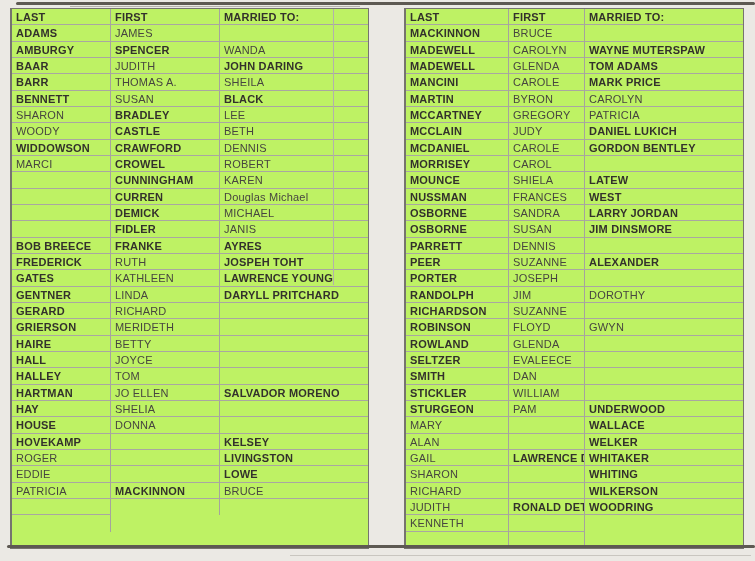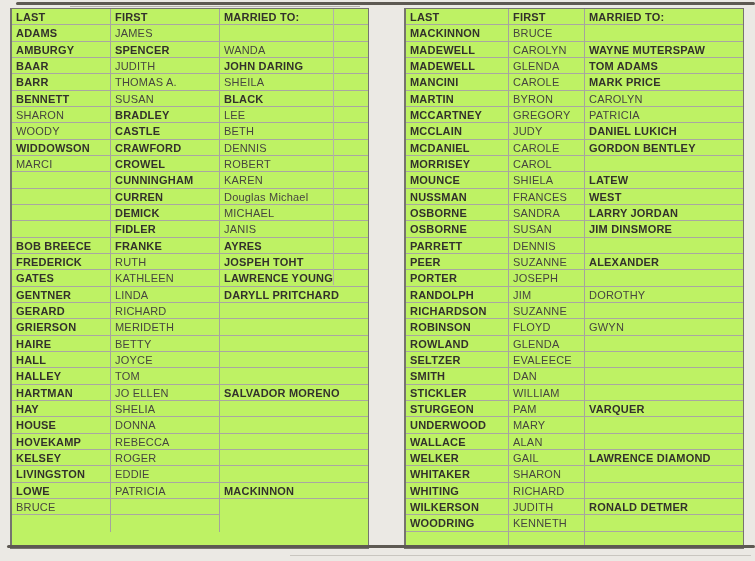--- a/index.html
+++ b/index.html
@@ -114,21 +114,20 @@
     <div class="c b">HARTMAN</div>
     <div class="c">JO ELLEN</div>
     <div class="c b">SALVADOR MORENO</div>
     <div class="c b">HAY</div>
     <div class="c">SHELIA</div>
     <div class="c"></div>
     <div class="c b">HOUSE</div>
     <div class="c">DONNA</div>
     <div class="c"></div>
     <div class="c b">HOVEKAMP</div>
-    <div class="c">REBECCA</div>
     <div class="c"></div>
     <div class="c b">KELSEY</div>
     <div class="c">ROGER</div>
     <div class="c"></div>
     <div class="c b">LIVINGSTON</div>
     <div class="c">EDDIE</div>
     <div class="c"></div>
     <div class="c b">LOWE</div>
     <div class="c">PATRICIA</div>
     <div class="c b">MACKINNON</div>
@@ -207,21 +206,20 @@
     <div class="c">EVALEECE</div>
     <div class="c"></div>
     <div class="c b">SMITH</div>
     <div class="c">DAN</div>
     <div class="c"></div>
     <div class="c b">STICKLER</div>
     <div class="c">WILLIAM</div>
     <div class="c"></div>
     <div class="c b">STURGEON</div>
     <div class="c">PAM</div>
-    <div class="c b">VARQUER</div>
     <div class="c b">UNDERWOOD</div>
     <div class="c">MARY</div>
     <div class="c"></div>
     <div class="c b">WALLACE</div>
     <div class="c">ALAN</div>
     <div class="c"></div>
     <div class="c b">WELKER</div>
     <div class="c">GAIL</div>
     <div class="c b">LAWRENCE DIAMOND</div>
     <div class="c b">WHITAKER</div>

